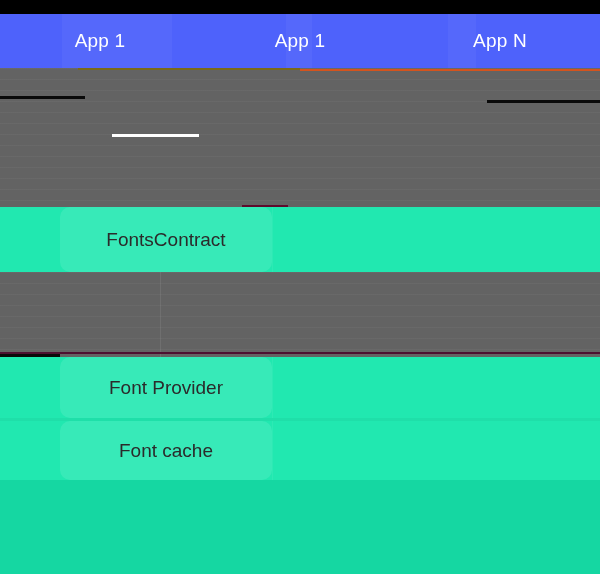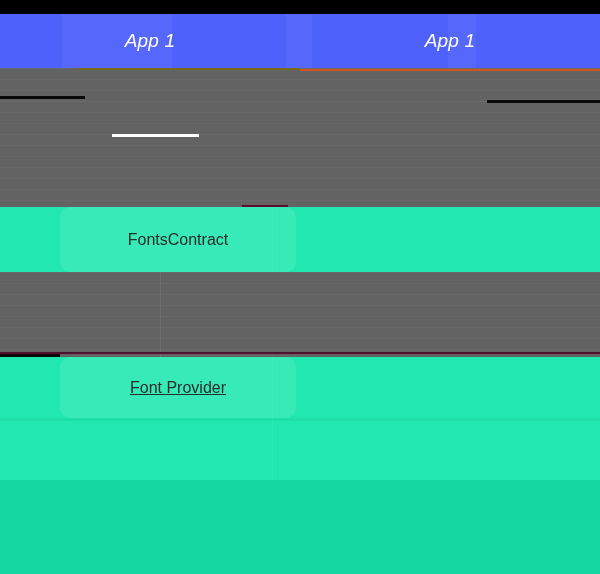--- a/index.html
+++ b/index.html
@@ -40,21 +40,20 @@
     height: 54px;
     background: #4e62fb;
   }
   .app-row-inner {
     position: absolute;
     left: 0;
     top: 0;
     width: 600px;
     height: 54px;
     display: flex;
-    font-style: italic;
   }
   .app-cell {
     flex: 1 1 0;
     display: flex;
     align-items: center;
     justify-content: center;
     color: #ffffff;
     font-size: 19px;
     letter-spacing: 0.2px;
   }
@@ -154,31 +153,31 @@
     top: 418px;
     width: 600px;
     height: 3px;
     background: #1fdfa9;
   }
 
   
   .layer-card {
     position: absolute;
     left: 60px;
-    width: 236px;
+    width: 212px;
     border-radius: 10px;
     background: rgba(255,255,255,0.10);
     display: flex;
     align-items: center;
     justify-content: center;
     color: #2b2b2b;
-    font-size: 16px;
+    font-size: 19px;
   }
   .layer-card.c-contract { top: 207px; height: 65px; }
-  .layer-card.c-provider { top: 357px; height: 61px; text-decoration: underline; }
+  .layer-card.c-provider { top: 357px; height: 61px; }
   .layer-card.c-cache    { top: 421px; height: 59px; }
 
   
   .green-seam {
     position: absolute;
     background: rgba(255,255,255,0.055);
     pointer-events: none;
   }
 </style>
 </head>
@@ -188,20 +187,23 @@
 
   <div class="letterbox-top"></div>
 
   <div class="app-row">
     <div class="app-row-inner">
       <div class="app-cell">
         <span>App 1</span>
       </div>
       <div class="app-cell">
         <span>App 1</span>
+      </div>
+      <div class="app-cell">
+        <span>App N</span>
       </div>
     </div>
     <div class="app-band b1"></div>
     <div class="app-band b2"></div>
     <div class="app-band b3"></div>
   </div>
 
   <div class="connector-layer">
     <svg width="600" height="139" viewBox="0 0 600 139" xmlns="http://www.w3.org/2000/svg">
       <g fill="none" stroke="#8d8d8d" stroke-width="1.3">
@@ -243,16 +245,19 @@
   <div class="band font-provider"></div>
   <div class="green-seam" style="left:272px; top:357px; width:1px; height:61px;"></div>
   <div class="layer-card c-provider">
     <span>Font Provider</span>
   </div>
 
   <div class="band-seam"></div>
 
   <div class="band font-cache"></div>
   <div class="green-seam" style="left:272px; top:421px; width:1px; height:59px;"></div>
+  <div class="layer-card c-cache">
+    <span>Font cache</span>
+  </div>
 
   <div class="band base"></div>
 
 </div>
 
 </body></html>

